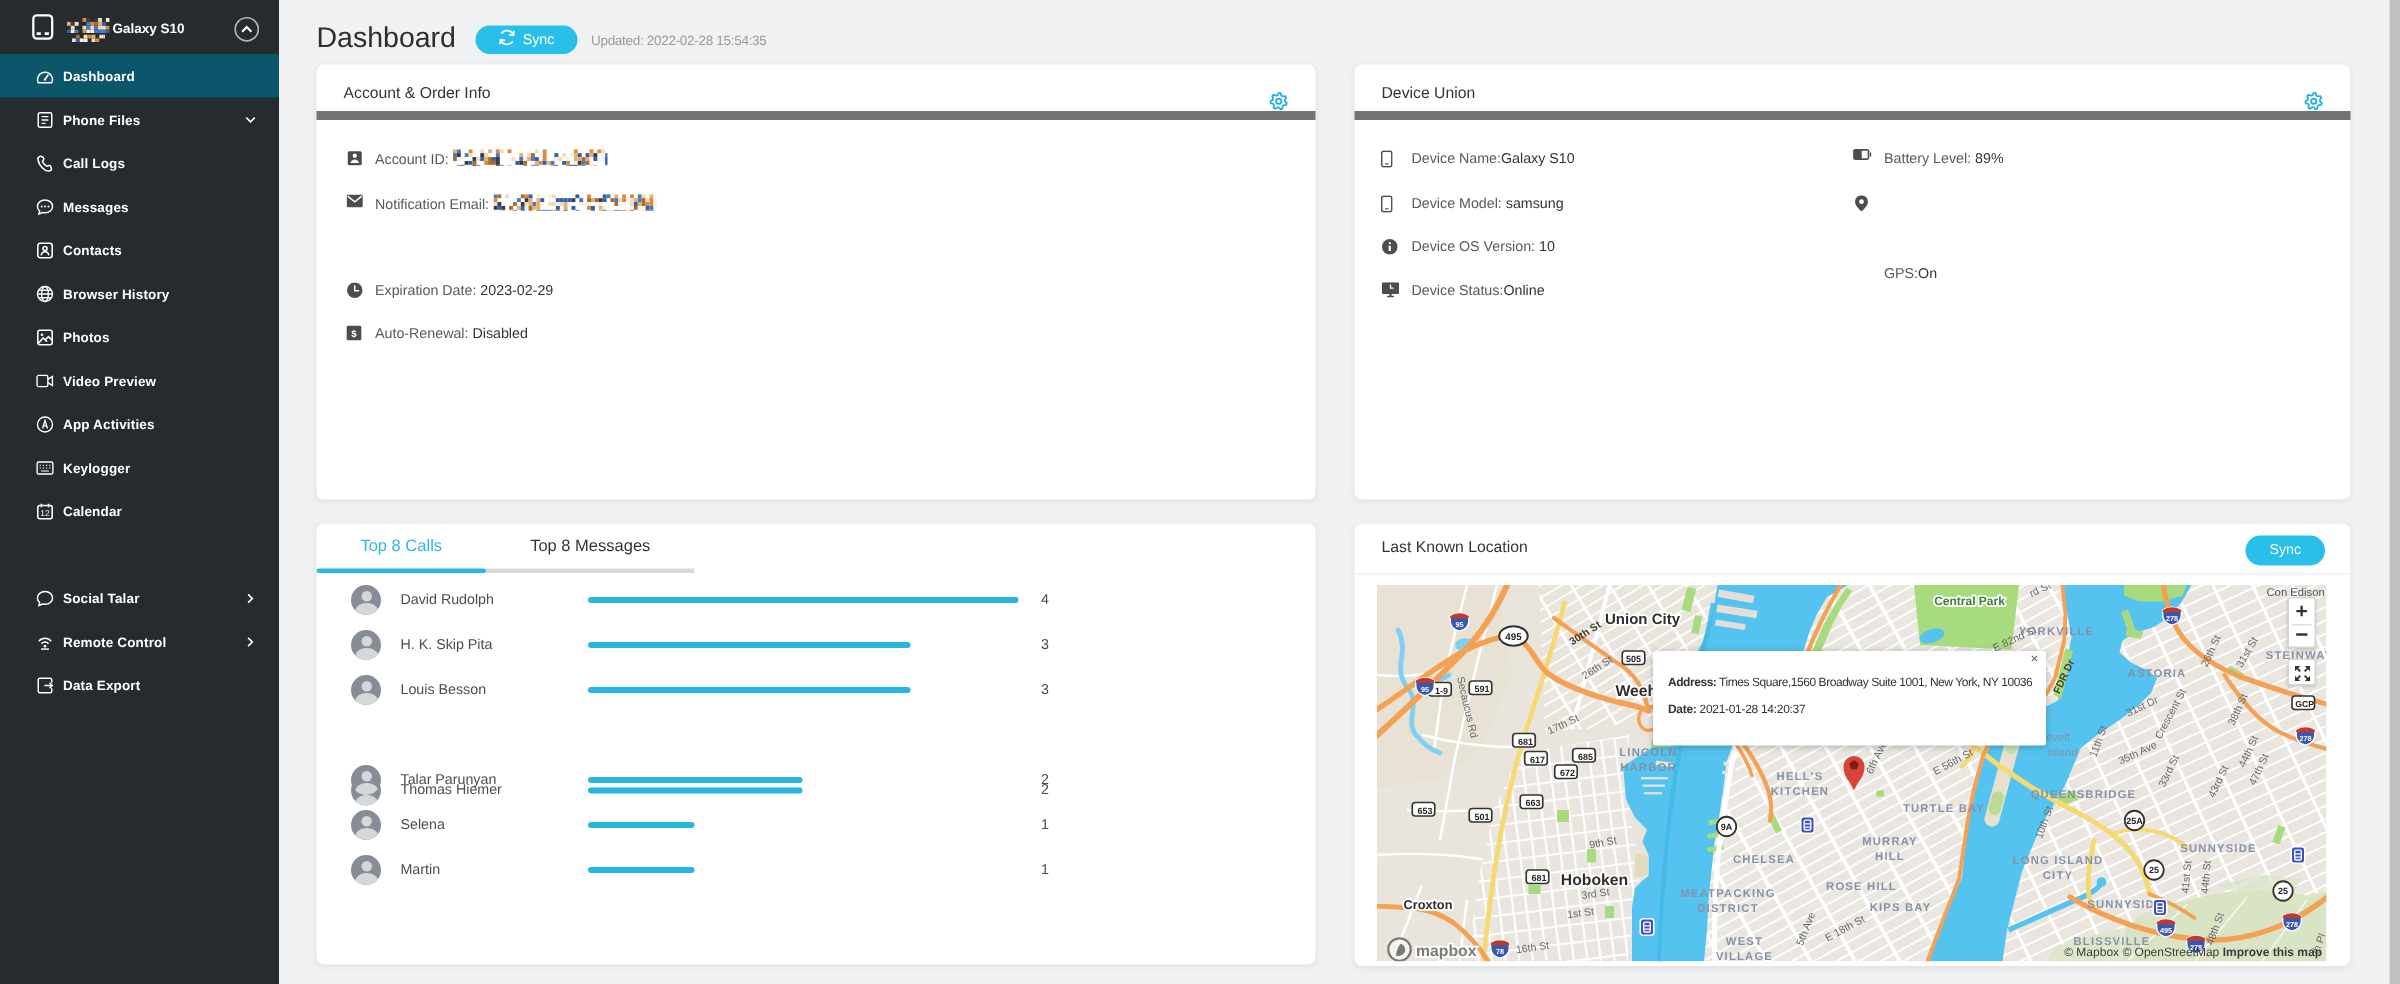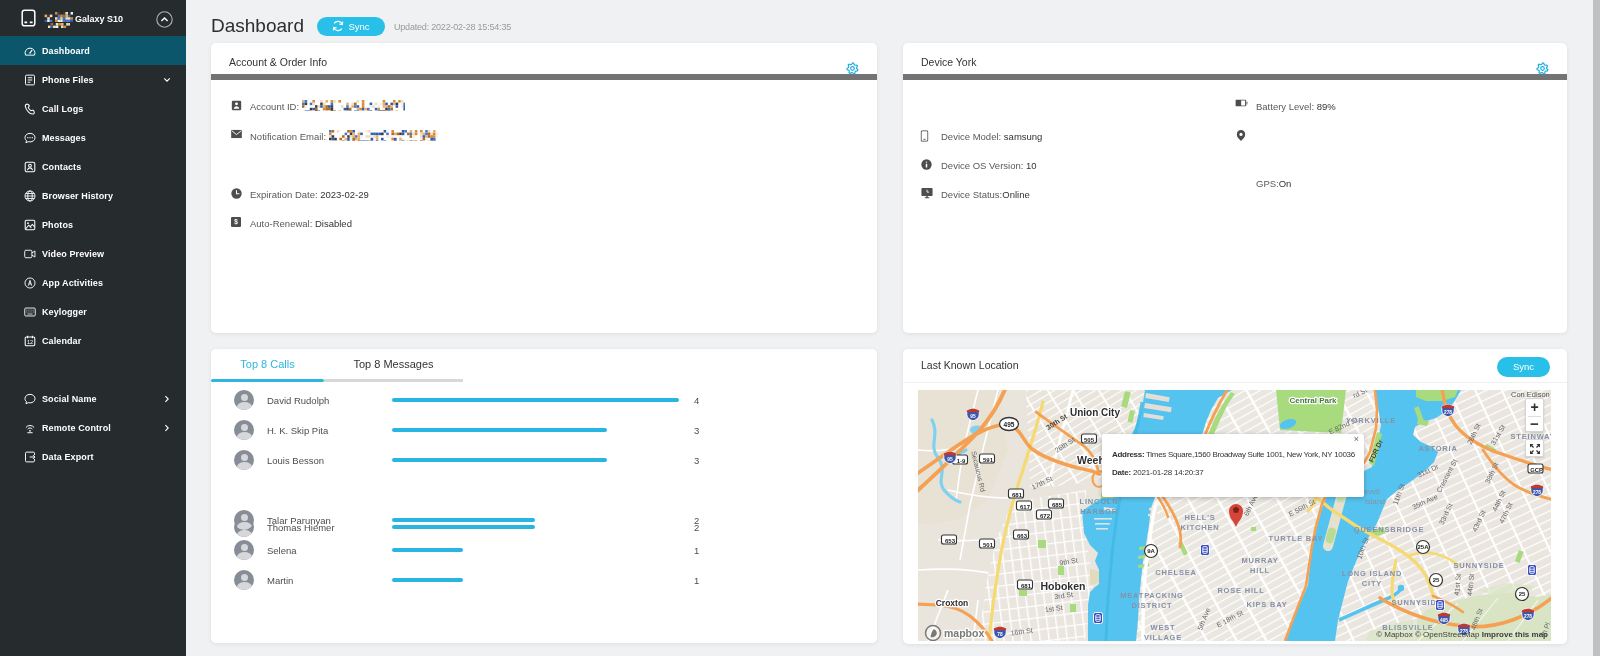--- a/index.html
+++ b/index.html
@@ -199,21 +199,21 @@
         <rect x="1.5" y="2.5" width="12" height="11" rx="1.6"></rect>
         <path d="M4.5 1 V4 M10.5 1 V4"></path>
         <text x="7.5" y="11.2" font-size="7" fill="#fff" stroke="none" text-anchor="middle" font-family="Liberation Sans">12</text>
       </svg>
       <span class="lbl">Calendar</span>
     </div>
   <div class="menuitem" style="top:384px;">
       <svg class="mi" width="16" height="15" viewBox="0 0 16 15" fill="none" stroke="#fff" stroke-width="1.3">
         <path d="M8 1.3 c3.8 0 6.7 2.5 6.7 5.7 s-2.9 5.7-6.7 5.7c-.8 0-1.6-.1-2.3-.3L2.6 13.7 l.6-2.8 C1.9 9.9 1.3 8.5 1.3 7 1.3 3.8 4.2 1.3 8 1.3z"></path>
       </svg>
-      <span class="lbl">Social Name</span>
+      <span class="lbl">Social Talar</span>
       <svg class="chev" width="7" height="10" viewBox="0 0 7 10" fill="none" stroke="#fff" stroke-width="1.4">
         <path d="M1.5 1.5 L5 5 L1.5 8.5"></path>
       </svg>
     </div>
   <div class="menuitem" style="top:413px;">
       <svg class="mi" width="16" height="15" viewBox="0 0 16 15" fill="none" stroke="#fff" stroke-width="1.3">
         <path d="M2.5 6.8 a7 7 0 0 1 11 0"></path>
         <path d="M4.8 9 a4.2 4.2 0 0 1 6.4 0"></path>
         <circle cx="8" cy="11.2" r="1.2" fill="#fff" stroke="none"></circle>
         <path d="M4.5 13.8 h7"></path>
@@ -504,25 +504,32 @@
     <svg width="14" height="14" viewBox="0 0 14 14" fill="#4d4d4d">
         <rect x="0" y="0" width="14" height="14" rx="2"></rect>
         <text x="7" y="10.4" font-size="9" font-weight="bold" fill="#fff" text-anchor="middle" font-family="Liberation Sans">$</text>
       </svg>
     <span class="tx">Auto-Renewal: <b>Disabled</b></span>
   </div>
 </div>
 
 <div class="card" id="card2" style="left:903px; top:43px; width:664px; height:290px;">
   <div class="cardhead">
-      <div class="t">Device York</div>
+      <div class="t">Device Union</div>
     <div class="gear"><svg width="13" height="13" viewBox="0 0 16 16" fill="none" stroke="#1fb0dd" stroke-width="1.5" stroke-linejoin="round">
           <path d="M8.00,1.20 L9.51,1.37 L10.21,3.41 L11.18,4.01 L13.32,3.76 L14.13,5.05 L12.97,6.87 L13.10,8.00 L14.63,9.51 L14.13,10.95 L11.99,11.18 L11.18,11.99 L10.95,14.13 L9.51,14.63 L8.00,13.10 L6.87,12.97 L5.05,14.13 L3.76,13.32 L4.01,11.18 L3.41,10.21 L1.37,9.51 L1.20,8.00 L3.03,6.87 L3.41,5.79 L2.68,3.76 L3.76,2.68 L5.79,3.41 L6.87,3.03 L8.00,1.20 Z"></path>
           <circle cx="8" cy="8" r="2.2"></circle>
         </svg></div>
+  </div>
+  <div class="inforow" style="left:16px; top:53px; width:300px;">
+    <svg width="11" height="16" viewBox="0 0 11 16" fill="none" stroke="#4d4d4d" stroke-width="1.4">
+        <rect x=".8" y=".8" width="9.4" height="14.4" rx="1.8"></rect>
+        <path d="M4 12.6 h3" stroke-width="1.2"></path>
+      </svg>
+    <span class="tx" style="left:22px;">Device Name:<b>Galaxy S10</b></span>
   </div>
   <div class="inforow" style="left:16px; top:82.5px; width:300px;">
     <svg width="11" height="16" viewBox="0 0 11 16" fill="none" stroke="#4d4d4d" stroke-width="1.4">
         <rect x=".8" y=".8" width="9.4" height="14.4" rx="1.8"></rect>
         <path d="M4 12.6 h3" stroke-width="1.2"></path>
       </svg>
     <span class="tx" style="left:22px;">Device Model: <b>samsung</b></span>
   </div>
   <div class="inforow" style="left:16px; top:111.5px; width:300px;">
     <svg width="15" height="15" viewBox="0 0 15 15" fill="#4d4d4d">

